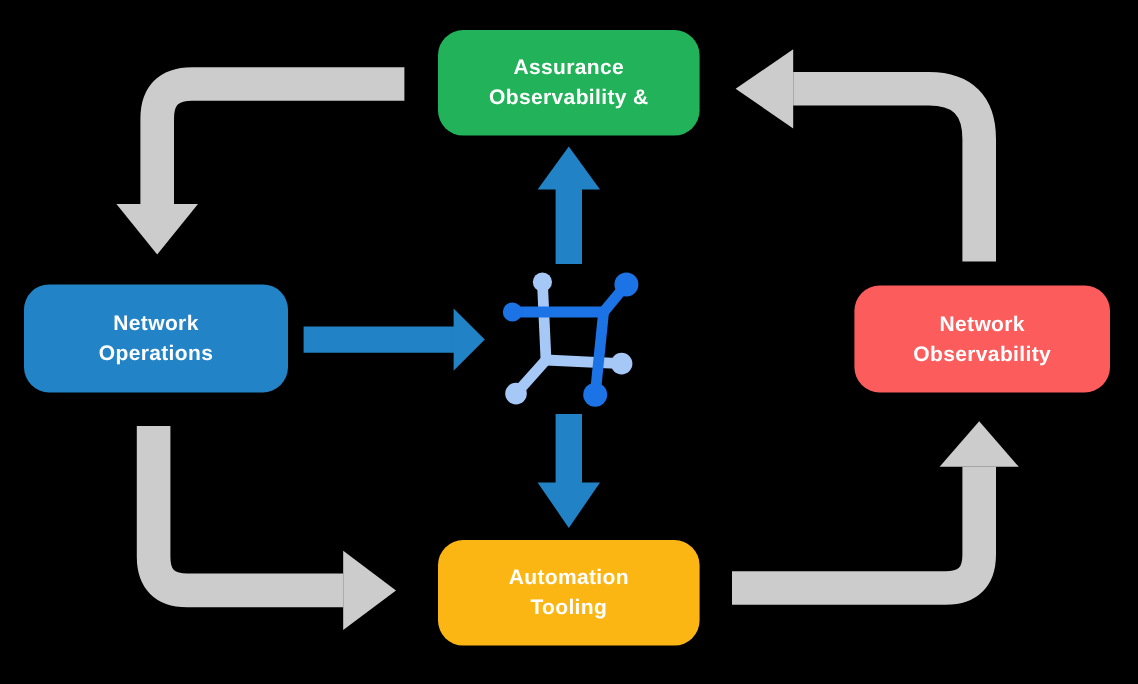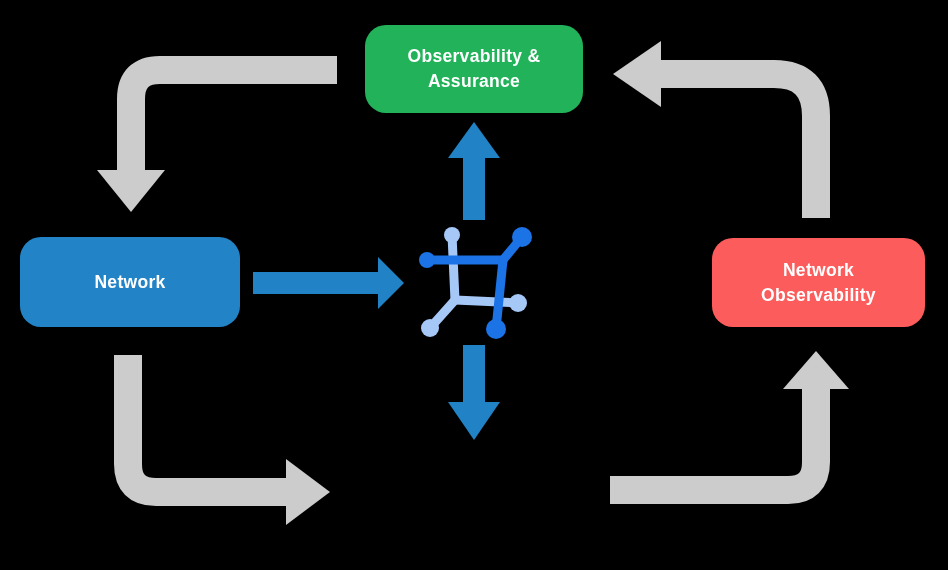--- a/index.html
+++ b/index.html
@@ -73,27 +73,32 @@
     </g>
     <circle cx="37" cy="11" r="8" fill="#A6C8F7"></circle>
     <circle cx="103" cy="79" r="9" fill="#A6C8F7"></circle>
     <circle cx="15" cy="104" r="9" fill="#A6C8F7"></circle>
     <circle cx="12" cy="36" r="8" fill="#1B73E6"></circle>
     <circle cx="107" cy="13" r="10" fill="#1B73E6"></circle>
     <circle cx="81" cy="105" r="10" fill="#1B73E6"></circle>
   </svg>
 
   <div class="node-box box-observability" style="background: rgb(34, 178, 90); color: rgb(255, 255, 255);">
+    <span>Assurance</span>
     <span>Observability &amp;</span>
-    <span>Assurance</span>
   </div>
 
   <div class="node-box box-operations" style="background: rgb(34, 132, 198); color: rgb(255, 255, 255);">
     <span>Network</span>
+    <span>Operations</span>
   </div>
 
   <div class="node-box box-infrastructure" style="background: rgb(252, 92, 92); color: rgb(255, 255, 255);">
     <span>Network</span>
     <span>Observability</span>
   </div>
 
+  <div class="node-box box-automation" style="background: rgb(252, 182, 20); color: rgb(255, 255, 255);">
+    <span>Automation</span>
+    <span>Tooling</span>
+  </div>
 
 </div>
 
 </body></html>

